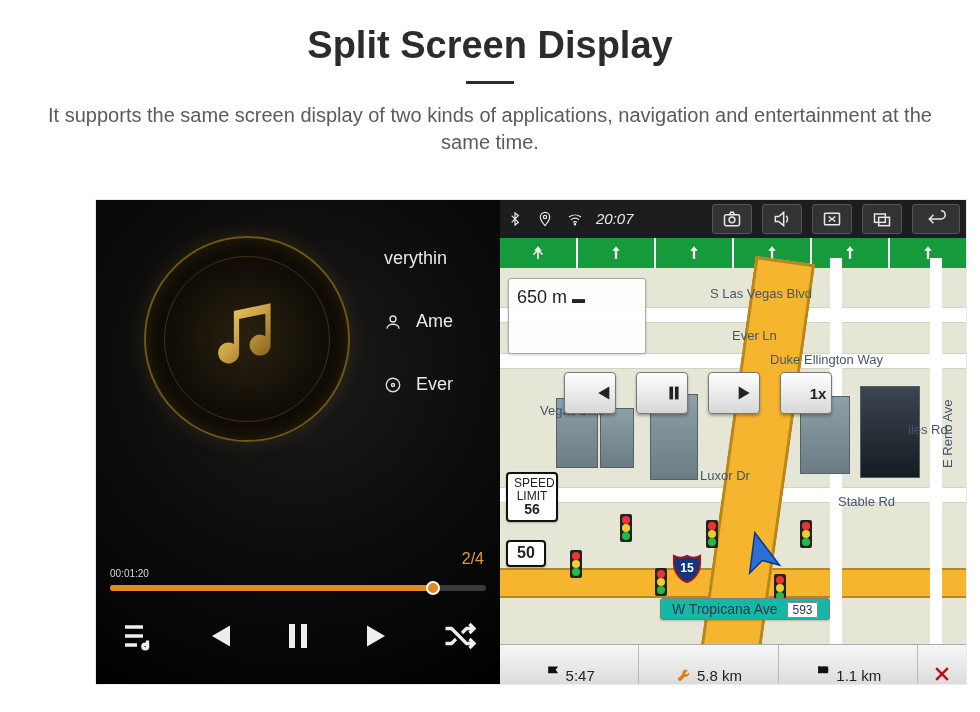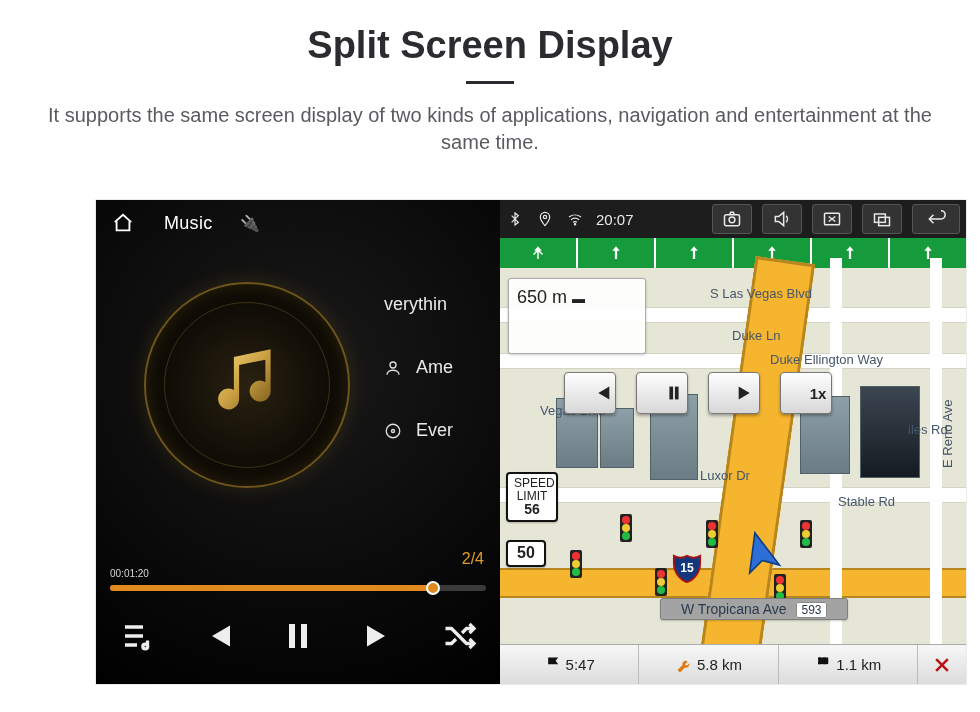--- a/index.html
+++ b/index.html
@@ -95,21 +95,21 @@
   
   .nav {
     flex: 1 1 auto; height:100%; position:relative;
     background:#dfe4cf; overflow:hidden;
   }
   .statusbar {
     position:absolute; top:0; left:0; right:0; height:38px;
     background:#1d1d1d; color:#e8e8e8; display:flex; align-items:center;
     padding:0 6px; font-size:15px; gap:10px;
   }
-  .sb-left { display:flex; align-items:center; gap:12px; margin-right:auto; }
+  .sb-left { display:flex; align-items:flex-start; gap:12px; margin-right:auto;font-style:italic; }
   .sb-left .clk { font-weight:500; }
   .sb-ic { width:18px; height:18px; display:inline-flex; align-items:center; justify-content:center; }
   .sb-ic svg { width:16px; height:16px; fill:none; stroke:#e8e8e8; stroke-width:1.8; }
   .sb-btn {
     width:40px; height:30px; border:1px solid #555; border-radius:3px;
     background:#333; display:flex; align-items:center; justify-content:center;
   }
   .sb-btn svg { width:20px; height:20px; fill:none; stroke:#e8e8e8; stroke-width:1.8; }
   .sb-back { width:48px; }
   
@@ -183,34 +183,34 @@
   }
   .sign.speed { left:6px; top:204px; width:52px; }
   .sign.speed .n { font-size:14px; font-weight:700; }
   .sign.hwy { left:6px; top:272px; width:40px; }
   .shield {
     position:absolute; left:172px; top:284px; width:30px; height:32px;
   }
   .shield svg { width:100%; height:100%; }
   .trop {
     position:absolute; left:160px; top:330px;
-    background:#a3a3a3; border:1px solid #7f7f7f; border-radius:3px;
-    font-size:14px; padding:2px 20px; color:#2b3a4d;
+    background:#14b8a6; border:1px solid #7f7f7f; border-radius:3px;
+    font-size:14px; padding:2px 11px; color:#2b3a4d;
     box-shadow:0 1px 2px rgba(0,0,0,.2);
   }
   .trop .tag { background:#fff; border:1px solid #888; border-radius:2px; padding:0 4px; font-size:12px; margin-left:6px; }
   
   .navbar {
     position:absolute; left:0; right:0; bottom:0; height:40px;
     background:linear-gradient(#f7f7f7,#dcdcdc);
     border-top:1px solid #aaa;
     display:flex; align-items:center; font-size:15px; color:#222;
   }
   .nb-item {
-    flex:1; display:flex; align-items:center; justify-content:center; gap:2px;
+    flex:1; display:flex; align-items:flex-end; justify-content:center; gap:2px;
     border-right:1px solid #bbb; height:100%;
   }
   .nb-item:last-child { flex:0 0 48px; border-right:none; }
   .nb-item svg { width:20px; height:20px; }
   .flagico { fill:#111; }
   .wrench { fill:#e07b13; }
   .xmark { stroke:#b11; stroke-width:3; fill:none; }
   
   .tl { position:absolute; width:12px; height:28px; background:#222; border-radius:2px; }
   .tl:before,.tl:after,.tl span{ content:""; position:absolute; left:2px; width:8px; height:8px; border-radius:50%; }
@@ -222,30 +222,20 @@
 <body>
 
 <div class="page">
   <h1 class="title">Split Screen Display</h1>
   <div class="title-underline"></div>
   <p class="subtitle">It supports the same screen display of two kinds of applications, navigation and entertainment at the same time.</p>
 
   <div class="device">
 
     <div class="music">
-      <div class="music-top">
-        <span class="home-ic">
-          <svg viewBox="0 0 24 24">
-              <path d="M3 11 12 3l9 8"></path>
-              <path d="M5 10v10h14V10"></path>
-            </svg>
-        </span>
-        <span class="ttl">Music</span>
-        <span class="usb-ic">🔌</span>
-      </div>
 
       <div class="music-body">
         <div class="disc">
           <span class="note">
             <svg viewBox="0 0 64 64">
               <defs>
                   <linearGradient id="g1" x1="0" y1="0" x2="1" y2="1">
                 <stop offset="0" stop-color="#f6d87a"></stop>
                     <stop offset=".5" stop-color="#caa044"></stop>
                     <stop offset="1" stop-color="#7a5a18"></stop>
@@ -447,21 +437,21 @@
             <span></span>
           </span>
         <span class="tl" style="left:155px; top:300px">
             <span></span>
           </span>
         <span class="tl" style="left:274px; top:306px">
             <span></span>
           </span>
 
         <span class="slabel" style="left:210px; top:18px">S Las Vegas Blvd</span>
-        <span class="slabel" style="left:232px; top:60px">Duke Ln</span>
+        <span class="slabel" style="left:232px; top:60px">Ever Ln</span>
         <span class="slabel" style="left:270px; top:84px">Duke Ellington Way</span>
         <span class="slabel" style="left:200px; top:200px">Luxor Dr</span>
         <span class="slabel" style="left:338px; top:226px">Stable Rd</span>
         <span class="slabel" style="left:440px; top:200px; transform:rotate(-90deg); transform-origin:left top">E Reno Ave</span>
         <span class="slabel" style="left:40px; top:135px">Vegas Blvd</span>
         <span class="slabel" style="left:408px; top:154px">iles Rd</span>
 
         <div class="turnbox">
           <div class="row2"><span>650 m</span> <span style="font-size:13px">▬</span></div>
         </div>

